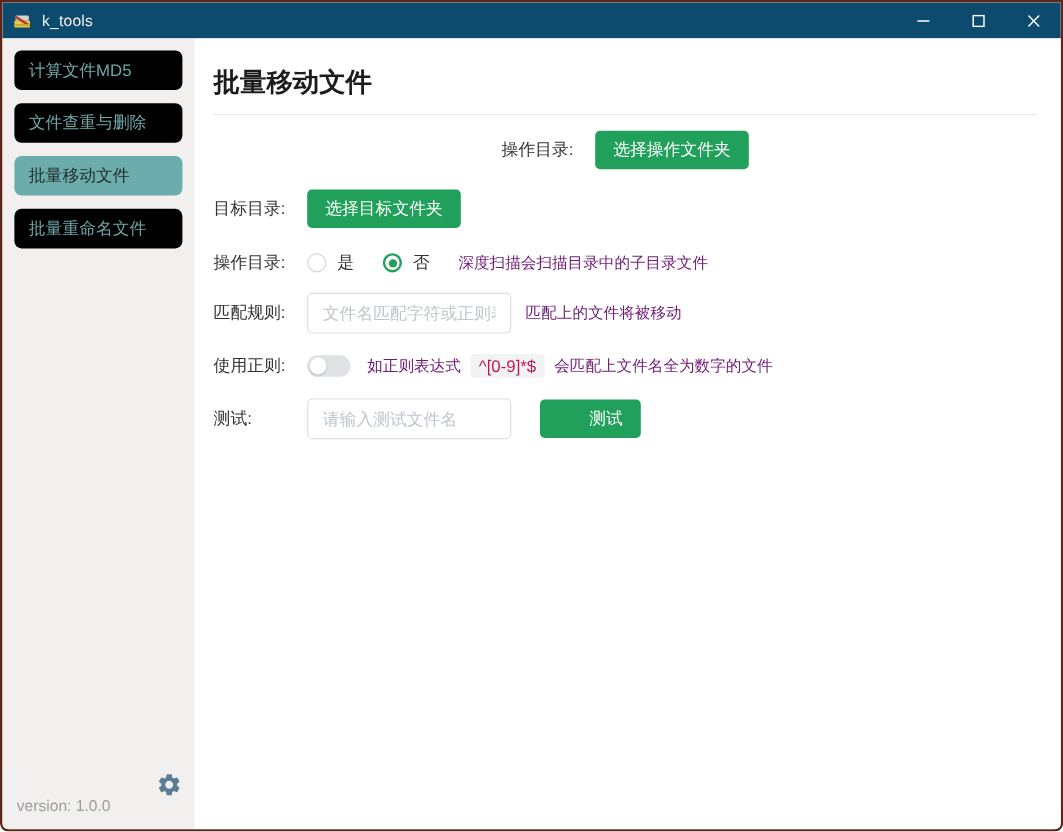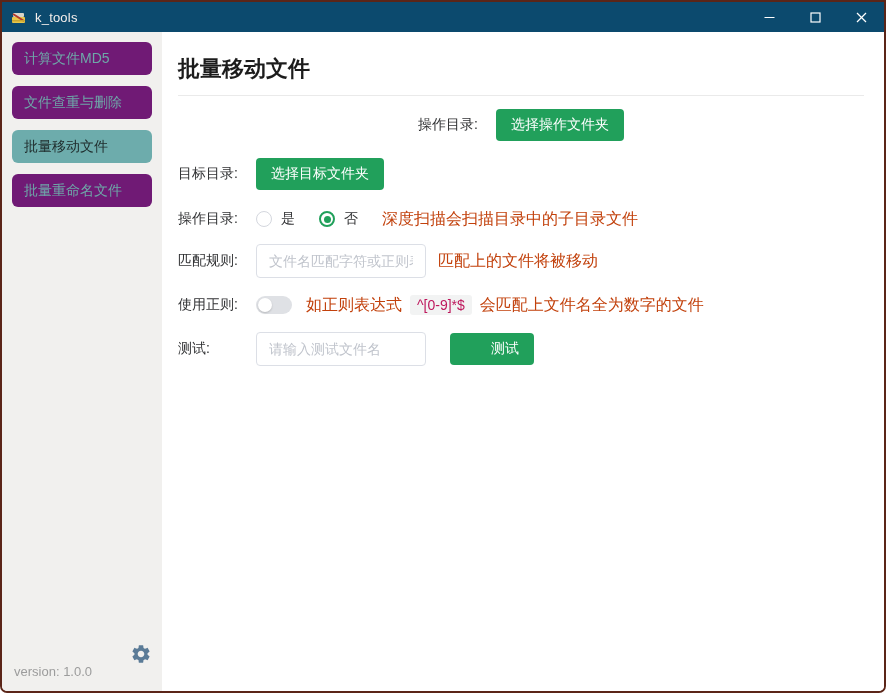--- a/index.html
+++ b/index.html
@@ -13,21 +13,21 @@
   .titlebar { height:30px; flex:0 0 30px; background:#0c4a6e; display:flex; align-items:center; }
   .app-icon { margin:0 8px 0 9px; width:16px; height:16px; flex:0 0 16px; }
   .tb-title { color:#f5efec; font-size:13px; letter-spacing:.2px; }
   .tb-controls { margin-left:auto; display:flex; height:100%; }
   .tb-btn { width:46px; height:100%; display:flex; align-items:center; justify-content:center; cursor:pointer; }
   
   .app-body { flex:1; display:flex; min-height:0; }
   .sidebar { width:160px; flex:0 0 160px; background:#f1f0ee; box-sizing:border-box; padding:10px; position:relative; }
   .side-item {
     height:33px; line-height:33px; margin-bottom:11px; padding-left:12px;
-    border-radius:6px; background:#701a75; color:#6ea7a8; font-size:14px; cursor:pointer;
+    border-radius:6px; background:#000000; color:#6ea7a8; font-size:14px; cursor:pointer;
     white-space:nowrap; overflow:hidden;
   }
   .side-item.active { background:#6dacac; color:#202e2e; }
   .gear { position:absolute; right:10px; bottom:26px; width:22px; height:22px; cursor:pointer; }
   .version { position:absolute; left:12px; bottom:12px; font-size:13px; color:#9c9c9c; }
   
   .content { flex:1; background:#fff; padding:14px 20px 0 16px; box-sizing:border-box; }
   .page-title { font-size:22px; font-weight:700; color:#1c1c1c; margin:8px 0 11px 0; }
   .divider { height:1px; background:#eaeaea; }
   .row { display:flex; align-items:center; }
@@ -42,21 +42,21 @@
     background:#21a05b; color:#fff; border:none; border-radius:4px;
     height:32px; padding:0 15px; font-size:14px; cursor:pointer;
     font-family:inherit; white-space:nowrap;
   }
   .txt-input {
     width:170px; height:34px; box-sizing:border-box; border:1px solid #dcdfe6;
     border-radius:4px; padding:0 12px; font-size:14px; color:#606266;
     font-family:inherit; outline:none; background:#fff;
   }
   .txt-input::placeholder { color:#c0c4cc; }
-  .hint { font-size:16px; color:#c2410c; white-space:nowrap; }
+  .hint { font-size:13px; color:#701a75; white-space:nowrap; }
   
   .radio-group { display:flex; align-items:center; margin-right:24px; cursor:pointer; }
   .radio-outer {
     width:16px; height:16px; box-sizing:border-box; border-radius:50%;
     border:1px solid #d4d7de; background:#fff;
     display:flex; align-items:center; justify-content:center;
   }
   .radio-outer.checked { border:2px solid #21a05b; }
   .radio-dot { width:7px; height:7px; border-radius:50%; background:#21a05b; }
   .radio-label { margin-left:9px; font-size:14px; color:#303133; }

